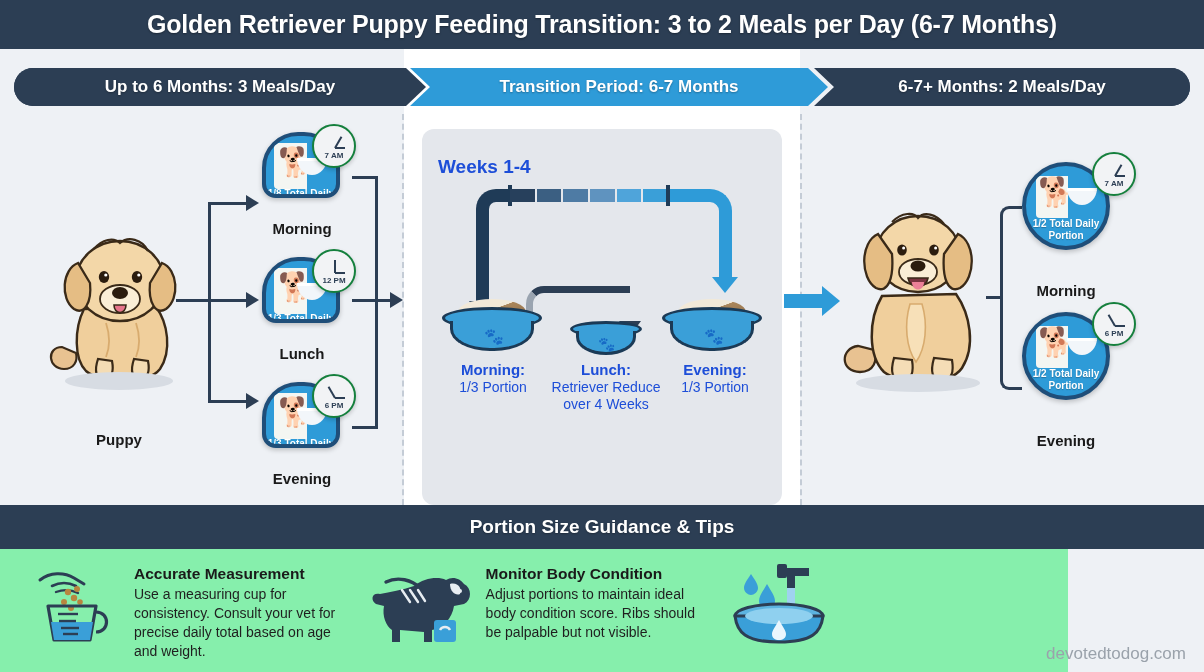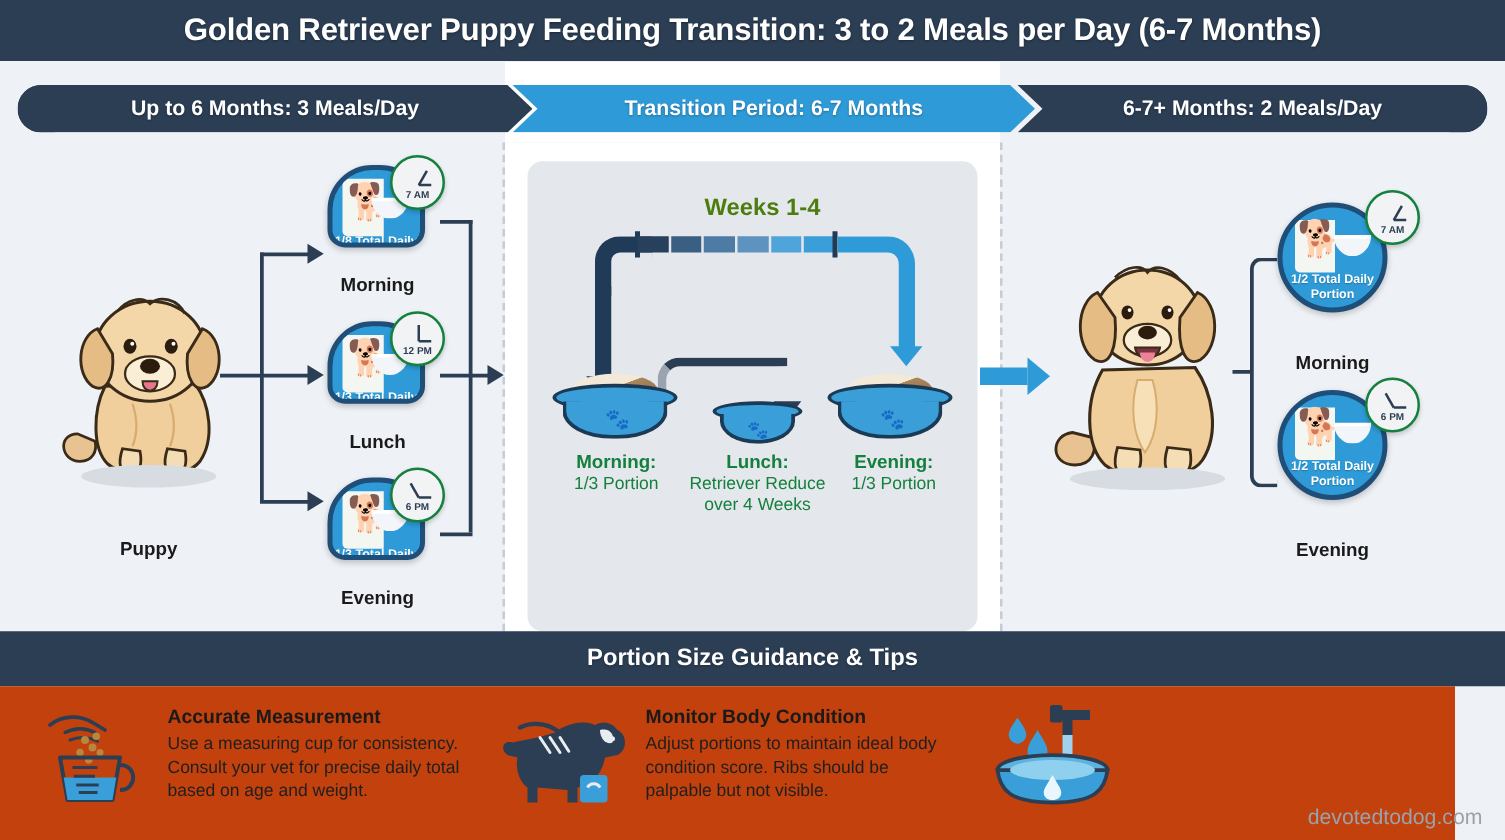--- a/index.html
+++ b/index.html
@@ -140,22 +140,22 @@
 
   
   .badge-sm{ width:78px; height:66px; border-radius:36px 36px 14px 14px; }
 
   
   .tcard{
     position:absolute; left:422px; top:15px; width:360px; height:376px;
     background:#e4e7ec; border-radius:12px;
   }
   .weeks-title{
-    position:absolute; left:16px; right:0; top:27px; text-align:center;
-    font-size:19px; font-weight:bold; color:#4d7c0f;
+    position:absolute; left:16px; right:0; top:27px; text-align:left;
+    font-size:19px; font-weight:bold; color:#1d4ed8;
   }
   .tl-bar{ position:absolute; left:88px; top:60px; width:160px; height:13px; display:flex; }
   .tl-seg{ flex:1; height:13px; margin-right:2px; }
   .tl-cap{ position:absolute; width:4px; height:21px; background:#1f3b57; top:56px; }
   .curve-dark-elbow{
     position:absolute; left:54px; top:60px; width:46px; height:48px;
     border-left:13px solid #1f3b57; border-top:13px solid #1f3b57;
     border-top-left-radius:20px;
   }
   .curve-blue-elbow{
@@ -185,21 +185,21 @@
   }
   .bowl .food{
     position:absolute; border-radius:50%;
     background:linear-gradient(160deg,#f2e9d8 0%, #f2e9d8 45%, #a9865c 46%, #8d6a45 100%);
   }
   .paw{
     position:absolute; color:#ffffff; font-size:16px; line-height:1;
   }
 
   .tlabel{
-    position:absolute; text-align:center; font-size:14px; color:#15803d;
+    position:absolute; text-align:center; font-size:14px; color:#1d4ed8;
     line-height:17px;
   }
   .tlabel b{ font-size:15px; }
   .tnote{
     position:absolute; left:18px; right:18px; top:285px; text-align:center;
     font-size:14.5px; color:#1c1c1c; line-height:21px;
   }
 
   
   .bracket{
@@ -220,22 +220,22 @@
   
   .tips-header{
     position:absolute; left:0; top:505px; width:1204px; height:44px;
     background:#2c3e54; display:flex; align-items:center; justify-content:center;
   }
   .tips-header .th{
     color:#ffffff; font-size:19px; font-weight:bold;
     text-shadow:0 1px 2px rgba(0,0,0,.3);
   }
   .tips{
-    position:absolute; left:0; top:549px; width:1164px; height:123px;
-    background:#c2410c; display:flex;
+    position:absolute; left:0; top:549px; width:1068px; height:123px;
+    background:#86efac; display:flex;
   }
   .tip{ position:relative; width:401px; padding:12px 10px 0 0; display:flex; }
   .tip-icon{
     width:104px; min-width:104px; height:86px; position:relative;
     display:flex; align-items:center; justify-content:center;
   }
   .tip-body{ padding-top:4px; }
   .tip-title{ font-size:15.5px; font-weight:bold; color:#1a1a1a; margin-bottom:2px; }
   .tip-text{ font-size:14px; color:#1f1f1f; line-height:19px; }
 

